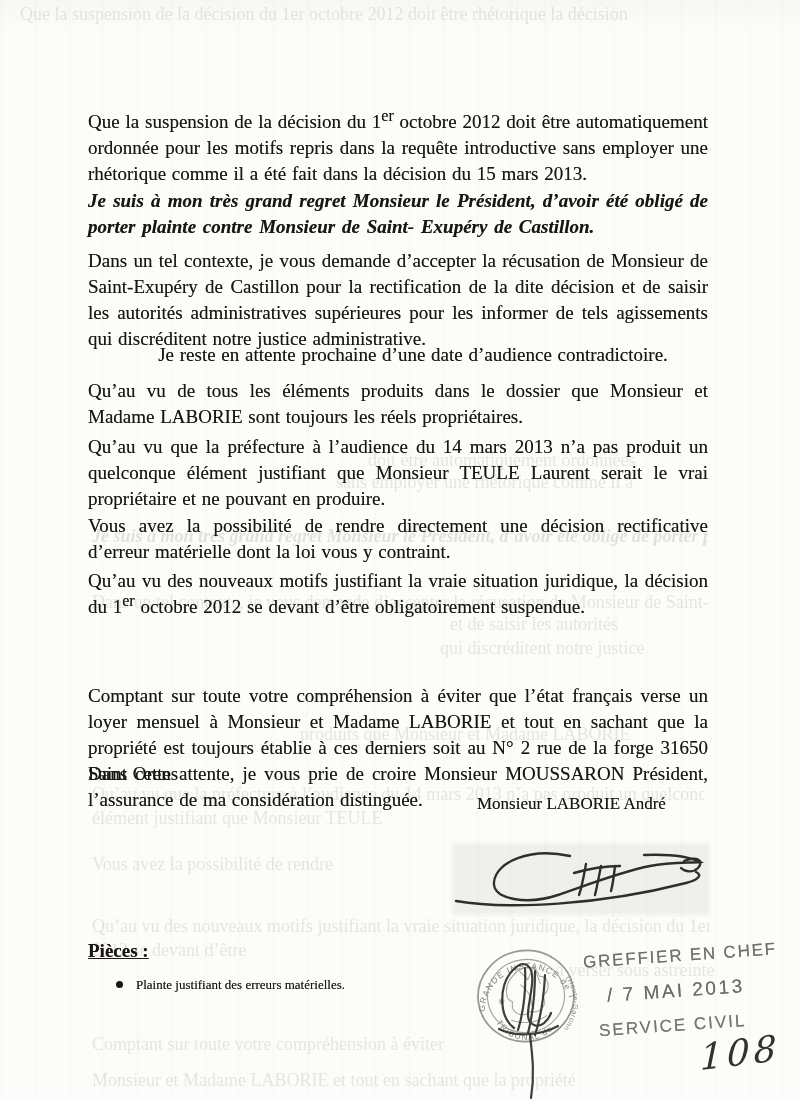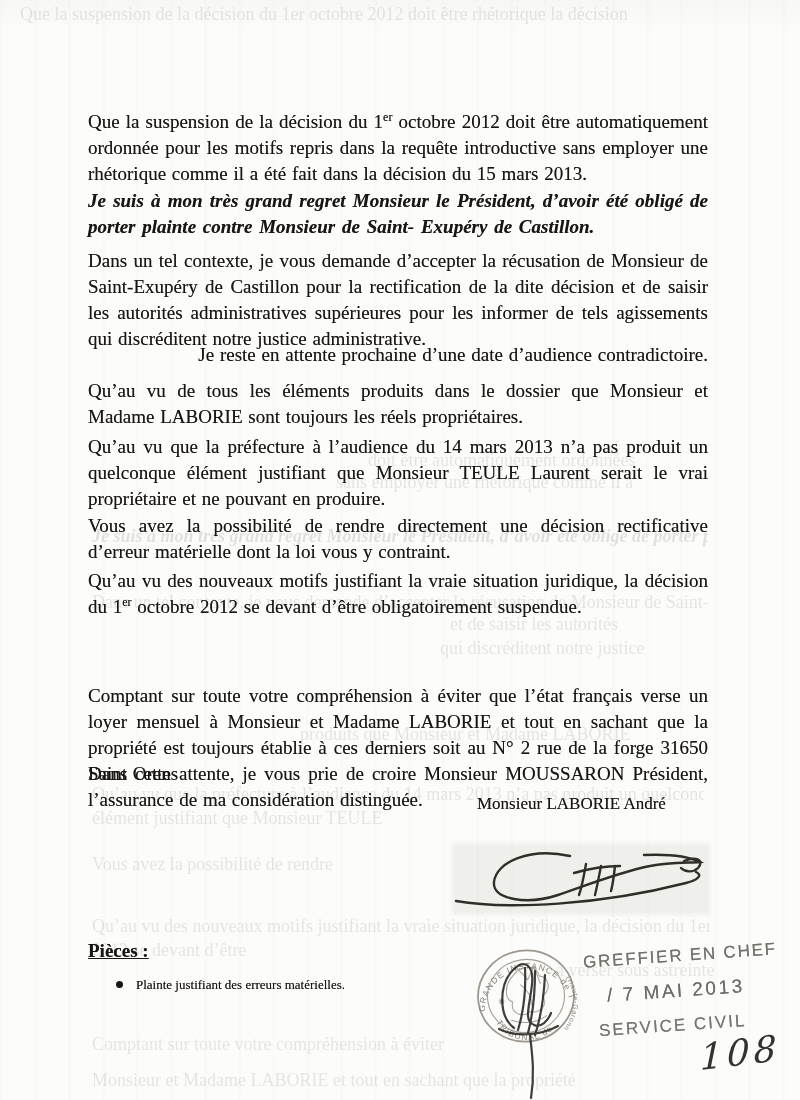--- a/index.html
+++ b/index.html
@@ -20,23 +20,23 @@
   }
   .para{
     position:absolute;
     left:88px;width:620px;
     font-size:19px;line-height:26px;
     color:#181512;
     text-align:justify;
     text-shadow:0 0 0.5px rgba(25,20,15,0.55);
     word-spacing:1px;
   }
-  .para sup{font-size:12px;line-height:0;}
+  .para sup{font-size:16px;line-height:0;}
   .bolditalic{font-weight:bold;font-style:italic;word-spacing:2px;}
-  .single{text-align:right;}
+  .single{text-align:center;margin-left:15px;}
   .sig-name{
     position:absolute;left:477px;top:794px;
     font-size:17px;color:#181512;
     text-shadow:0 0 0.5px rgba(25,20,15,0.55);
   }
   .pieces-heading{
     position:absolute;left:88px;top:940px;
     font-size:19px;font-weight:bold;color:#181512;
     text-decoration:underline;
     text-shadow:0 0 0.5px rgba(25,20,15,0.55);

